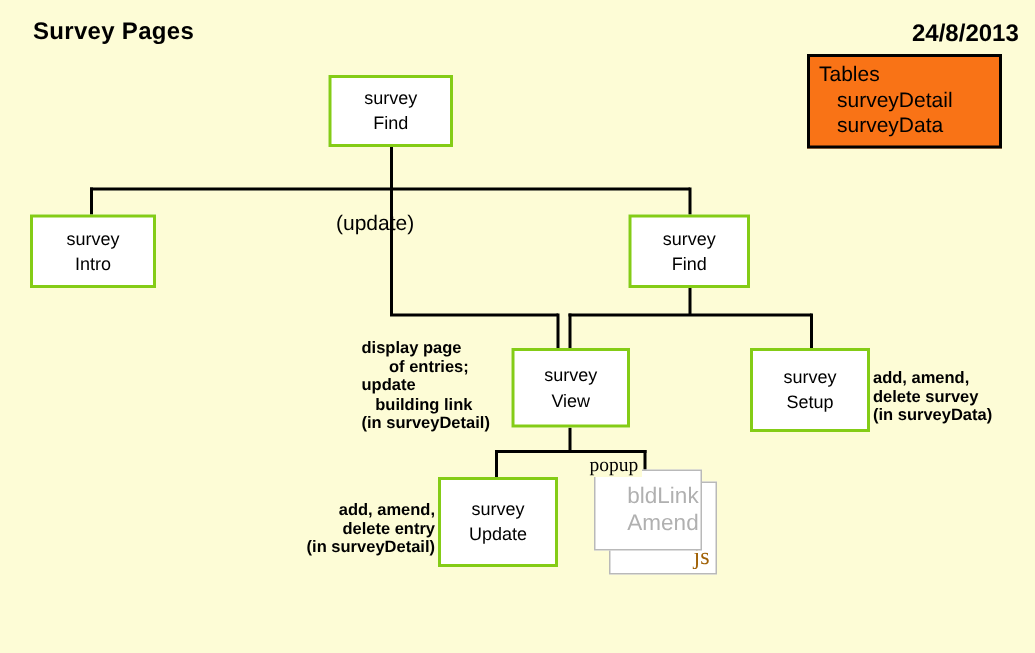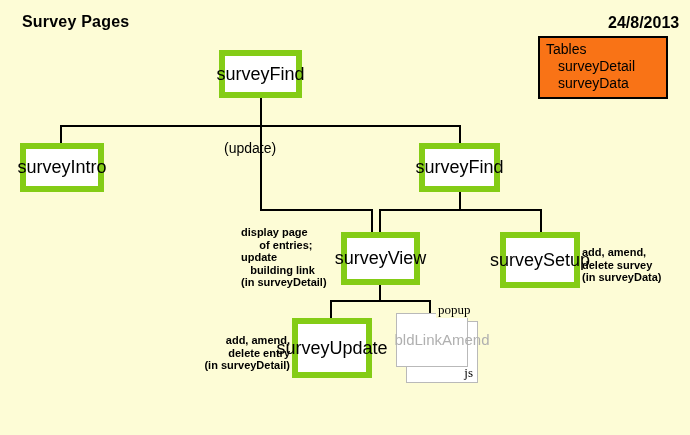--- a/index.html
+++ b/index.html
@@ -8,27 +8,27 @@
     background:#FDFCD6;
     font-family:"Liberation Sans", sans-serif;
     overflow:hidden;
     position:relative;
   }
   #canvas{position:absolute;left:0;top:0;width:678px;height:435px;}
 
   .node{
     position:absolute;
     background:#FFFFFF;
-    border:6px solid #84cc16;
+    border:2px solid #84cc16;
     box-sizing:border-box;
     display:flex;
-    flex-direction:row;
+    flex-direction:column;
     align-items:center;
     justify-content:center;
-    font-size:18px;
+    font-size:12px;
     line-height:17px;
     color:#000;
     text-align:center;
   }
   .node .ln{display:block;white-space:pre;}
 
   .title{
     position:absolute;
     left:22px;top:13px;
     font-size:16px;
@@ -88,27 +88,27 @@
   .ln-v{position:absolute;width:0;border-left:2px solid #000;}
 
   
   .pop-wrap{position:absolute;left:396px;top:313px;width:84px;height:72px;}
   .pop-back{
     position:absolute;left:10px;top:8px;width:72px;height:62px;
     background:#FFFFFF;border:1px solid #B9B9B9;box-sizing:border-box;
   }
   .pop-back .js{
     position:absolute;right:4px;bottom:1px;
-    font-size:13px;color:#000000;
+    font-size:16px;color:#a16207;
     font-family:"Liberation Serif", serif;
   }
   .pop-front{
     position:absolute;left:0px;top:0px;width:72px;height:54px;
     background:#FFFFFF;border:1px solid #B9B9B9;box-sizing:border-box;
-    display:flex;flex-direction:row;align-items:center;justify-content:center;
+    display:flex;flex-direction:column;align-items:center;justify-content:center;
     font-size:15px;line-height:18px;color:#B0B0B0;text-align:center;padding-left:20px;
   }
   .pop-front .ln{display:block;white-space:pre;}
 </style>
 </head>
 <body>
 
 <div id="canvas">
 
   <div class="title">Survey Pages</div>
@@ -178,21 +178,21 @@
       <span class="js">js</span>
     </div>
     <div class="pop-front">
       <span class="ln">bldLink</span>
       <span class="ln">Amend</span>
     </div>
   </div>
 
   <div class="lbl-plain" style="left:224px;top:140px;">(update)</div>
 
-  <div class="lbl-serif" style="left:391px;top:302px;margin-left:45px;">popup</div>
+  <div class="lbl-serif" style="left:391px;top:302px;">popup</div>
 
   <div class="lbl" style="left: 241px; top: 226px; text-align: left; white-space: pre;">display page
       of entries;
 update
    building link
 (in surveyDetail)</div>
 
   <div class="lbl" style="left: 582px; top: 246px; text-align: left; white-space: pre;">add, amend,
 delete survey
 (in surveyData)</div>

